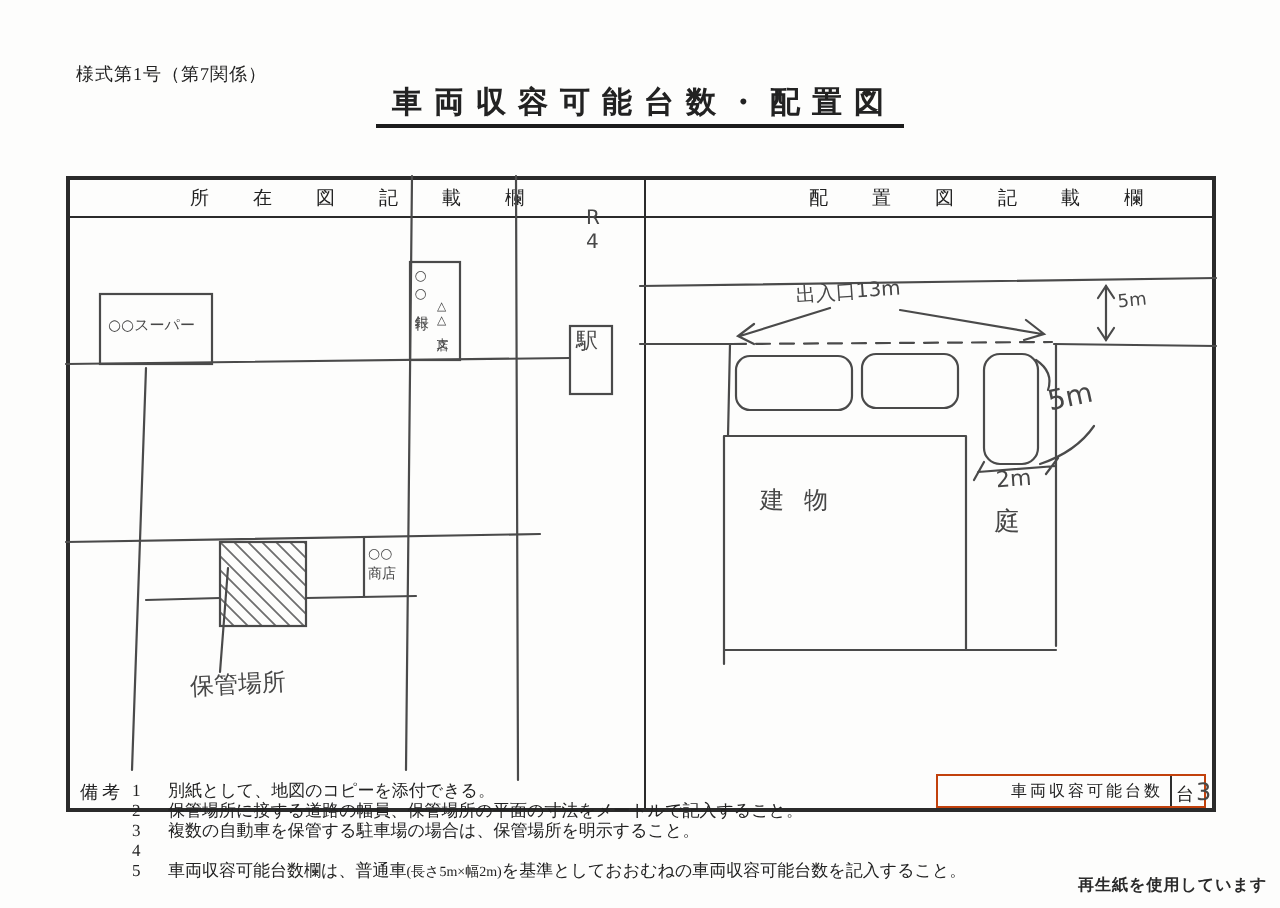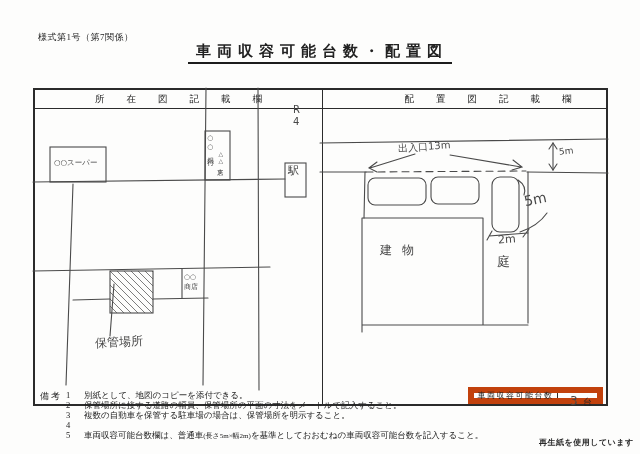--- a/index.html
+++ b/index.html
@@ -27,21 +27,21 @@
   .header-cell { height:100%; display:flex; align-items:center; justify-content:center;
     font-size:9.5px; letter-spacing:22px; text-indent:22px; white-space:nowrap; }
   .header-cell.left  { width:287px; }
   .header-cell.right { flex:1;padding-left:48px; }
   .col-divider { position:absolute; left:287px; top:0; width:1px; height:100%; background:#2b2b2b; }
   svg.strokes { position:absolute; left:0; top:0; width:640px; height:454px; pointer-events:none; }
   .lbl { position:absolute; white-space:nowrap; line-height:1.05; }
   .vert { writing-mode:vertical-rl; text-orientation:upright; white-space:normal; }
   .capacity-box {
     left:468px; top:387px; width:135px; height:17px;
-    border:6px solid #c2410c; display:flex; background:#fdfdfc;
+    border:1px solid #c2410c; display:flex; background:#fdfdfc;padding-left:33px;
   }
   .capacity-label { width:84px; height:100%; border-right:1px solid #2e2e2e;
     display:flex; align-items:center; justify-content:center;
     font-size:8px; letter-spacing:1.5px; white-space:nowrap; }
   .capacity-value { flex:1; position:relative; }
   .cap-num { position:absolute; left:12px; top:1px; font-size:12px; }
   .cap-unit { position:absolute; right:5px; top:3px; font-size:9px; }
   .notes-heading { left:40px; top:390px; font-size:9px; letter-spacing:2px; }
   .note-num { position:absolute; left:66px; font-size:8.5px; }
   .note-text { position:absolute; left:84px; font-size:8.5px; white-space:nowrap; }

